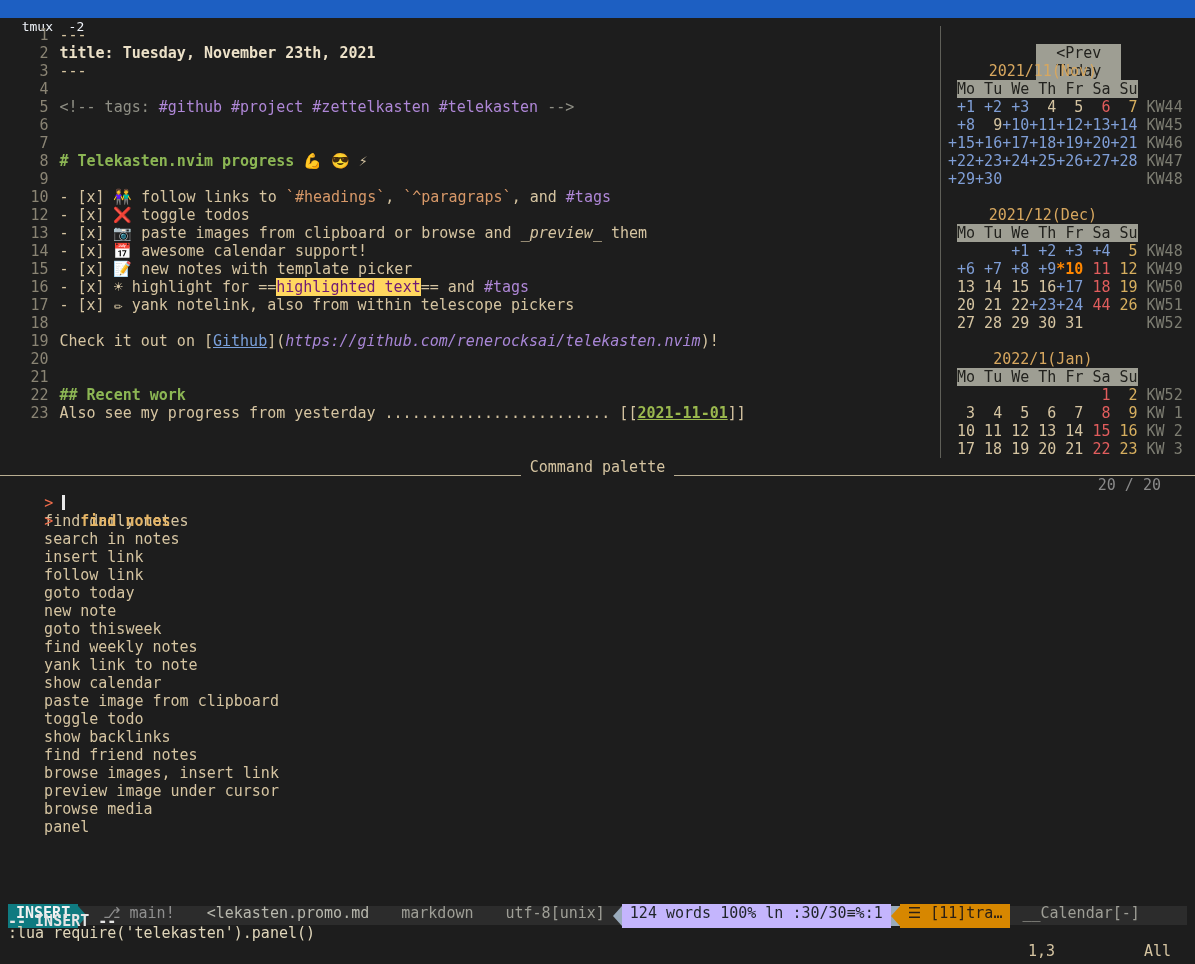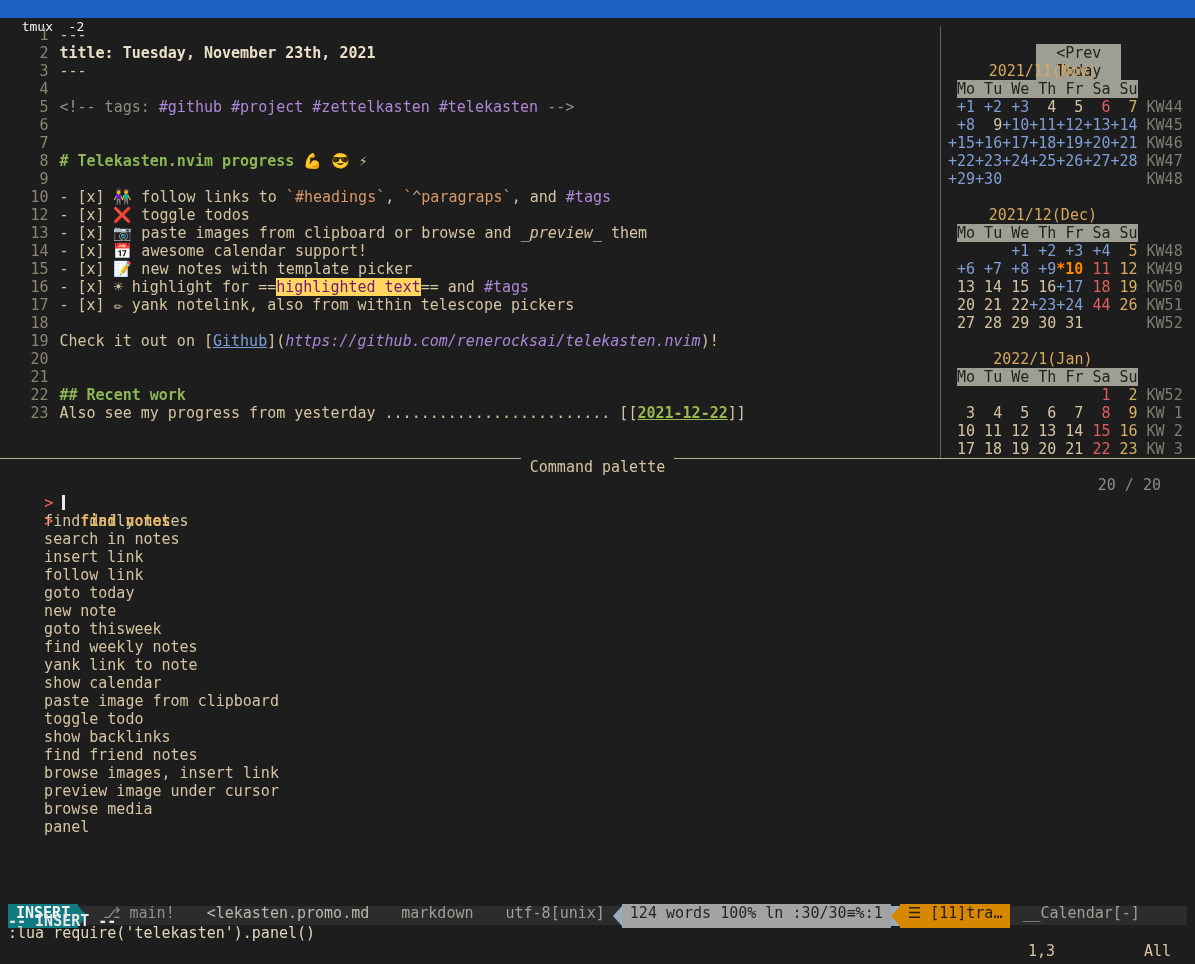--- a/index.html
+++ b/index.html
@@ -31,21 +31,21 @@
   .cal-nav{padding-left:52px}
   .nav-btn{background:#9e9e93;color:#22221e;display:inline-block;padding:0 20px;margin-right:1ch}
   .cal-title{color:#d7a75f;width:21ch;text-align:center}
   .cal-head{background:#9e9e93;color:#22221e}
   .cell{display:inline-block;width:3ch;text-align:right;white-space:pre}
   .kw{color:#7d7d72;margin-left:1ch}
   .d-fg{color:#d5c4a1}.d-link{color:#7f9ed6}.d-sat{color:#e25d5d}.d-sun{color:#d7af5f}
   .d-today{color:#ff8700;font-weight:bold}
   
   .palette{position:absolute;left:0;top:458px;width:1195px}
-  .psep{display:flex;align-items:flex-start;height:18px;padding:0 0}
+  .psep{display:flex;align-items:flex-end;height:18px;padding:0 0}
   .pline{flex:1;border-top:1px solid #b9ae92;height:0}
   .plabel{margin:0 9px;color:#d5c4a1}
   .prow{position:relative;height:18px;padding-left:8px;white-space:pre}
   .pchar{display:inline-block;width:2ch;color:#ef6c4b}
   .pchar2{display:inline-block;width:4ch;color:#ef6c4b}
   .cursor{display:inline-block;width:3px;height:15px;background:#e8e8e8;vertical-align:-2px}
   .pcount{position:absolute;right:34px;top:0;color:#8a8a8a}
   .psel-label{color:#e5b566;font-weight:bold}
   .p-item{height:18px;padding-left:calc(8px + 4ch);color:#d5c4a1;white-space:pre}
   
@@ -55,21 +55,21 @@
   .seg-mode{background:#0f7a80;color:#f2f2f2;font-weight:bold}
   .arr{width:0;height:0;border-top:10px solid transparent;border-bottom:10px solid transparent}
   .arr-r{border-left:9px solid #0f7a80}
   .arr-l-light{border-right:9px solid #9aabbc}
   .arr-l-orange{border-right:9px solid #d78700;background:#9aabbc}
   .seg-git{color:#8f8f8f;margin-left:8px}
   .seg-file{color:#b8b8ae;margin-left:16px}
   .seg-ft{color:#9e9e96;margin-left:16px}
   .seg-enc{color:#9e9e96;margin-left:16px}
   .spacer{flex:1}
-  .seg-stats{background:#a3a3a3;color:#1f2428}
+  .seg-stats{background:#c4b5fd;color:#1f2428}
   .seg-ws{background:#d78700;color:#2b2015}
   .seg-cal{width:244px;padding-left:12px;color:#9e9e96;box-sizing:border-box}
   
   .cmdline{position:absolute;left:8px;top:924px;height:18px;color:#e0d6ba;white-space:pre}
   .bmode{position:absolute;left:8px;top:912px;color:#e5e5e5;font-weight:bold;white-space:pre}
   .bruler{position:absolute;left:1028px;top:942px;white-space:pre}
   .bscroll{position:absolute;left:1144px;top:942px;white-space:pre}
 </style>
 </head>
 <body>
@@ -94,21 +94,21 @@
       <div class="row"><span class="lnum">13</span><span class="ltext"><span class="c-fg">- [x] </span><span class="c-emoji">📷 </span><span class="c-fg">paste images from clipboard or browse and </span><span class="c-italic">_preview_</span><span class="c-fg"> them</span></span></div>
       <div class="row"><span class="lnum">14</span><span class="ltext"><span class="c-fg">- [x] </span><span class="c-emoji">📅 </span><span class="c-fg">awesome calendar support!</span></span></div>
       <div class="row"><span class="lnum">15</span><span class="ltext"><span class="c-fg">- [x] </span><span class="c-emoji">📝 </span><span class="c-fg">new notes with template picker</span></span></div>
       <div class="row"><span class="lnum">16</span><span class="ltext"><span class="c-fg">- [x] </span><span class="c-emoji">☀ </span><span class="c-fg">highlight for ==</span><span class="c-hl">highlighted text</span><span class="c-fg">== and </span><span class="c-purple">#tags</span></span></div>
       <div class="row"><span class="lnum">17</span><span class="ltext"><span class="c-fg">- [x] </span><span class="c-emoji">✏ </span><span class="c-fg">yank notelink, also from within telescope pickers</span></span></div>
       <div class="row"><span class="lnum">18</span><span class="ltext"></span></div>
       <div class="row"><span class="lnum">19</span><span class="ltext"><span class="c-fg">Check it out on [</span><span class="c-blue">Github</span><span class="c-fg">](</span><span class="c-url">https://github.com/renerocksai/telekasten.nvim</span><span class="c-fg">)!</span></span></div>
       <div class="row"><span class="lnum">20</span><span class="ltext"></span></div>
       <div class="row"><span class="lnum">21</span><span class="ltext"></span></div>
       <div class="row"><span class="lnum">22</span><span class="ltext"><span class="c-green">## Recent work</span></span></div>
-      <div class="row"><span class="lnum">23</span><span class="ltext"><span class="c-fg">Also see my progress from yesterday ......................... [[</span><span class="c-date">2021-12-22</span><span class="c-fg">]]</span></span></div>
+      <div class="row"><span class="lnum">23</span><span class="ltext"><span class="c-fg">Also see my progress from yesterday ......................... [[</span><span class="c-date">2021-11-01</span><span class="c-fg">]]</span></span></div>
     </div>
 </div>
 
 <div class="vsep"></div>
 
 <div class="calendar">
   <div class="row cal-nav">
     <span class="nav-btn">&lt;Prev</span>
     <span class="nav-btn">Today</span>
     <span class="nav-btn">Next&gt;</span>

